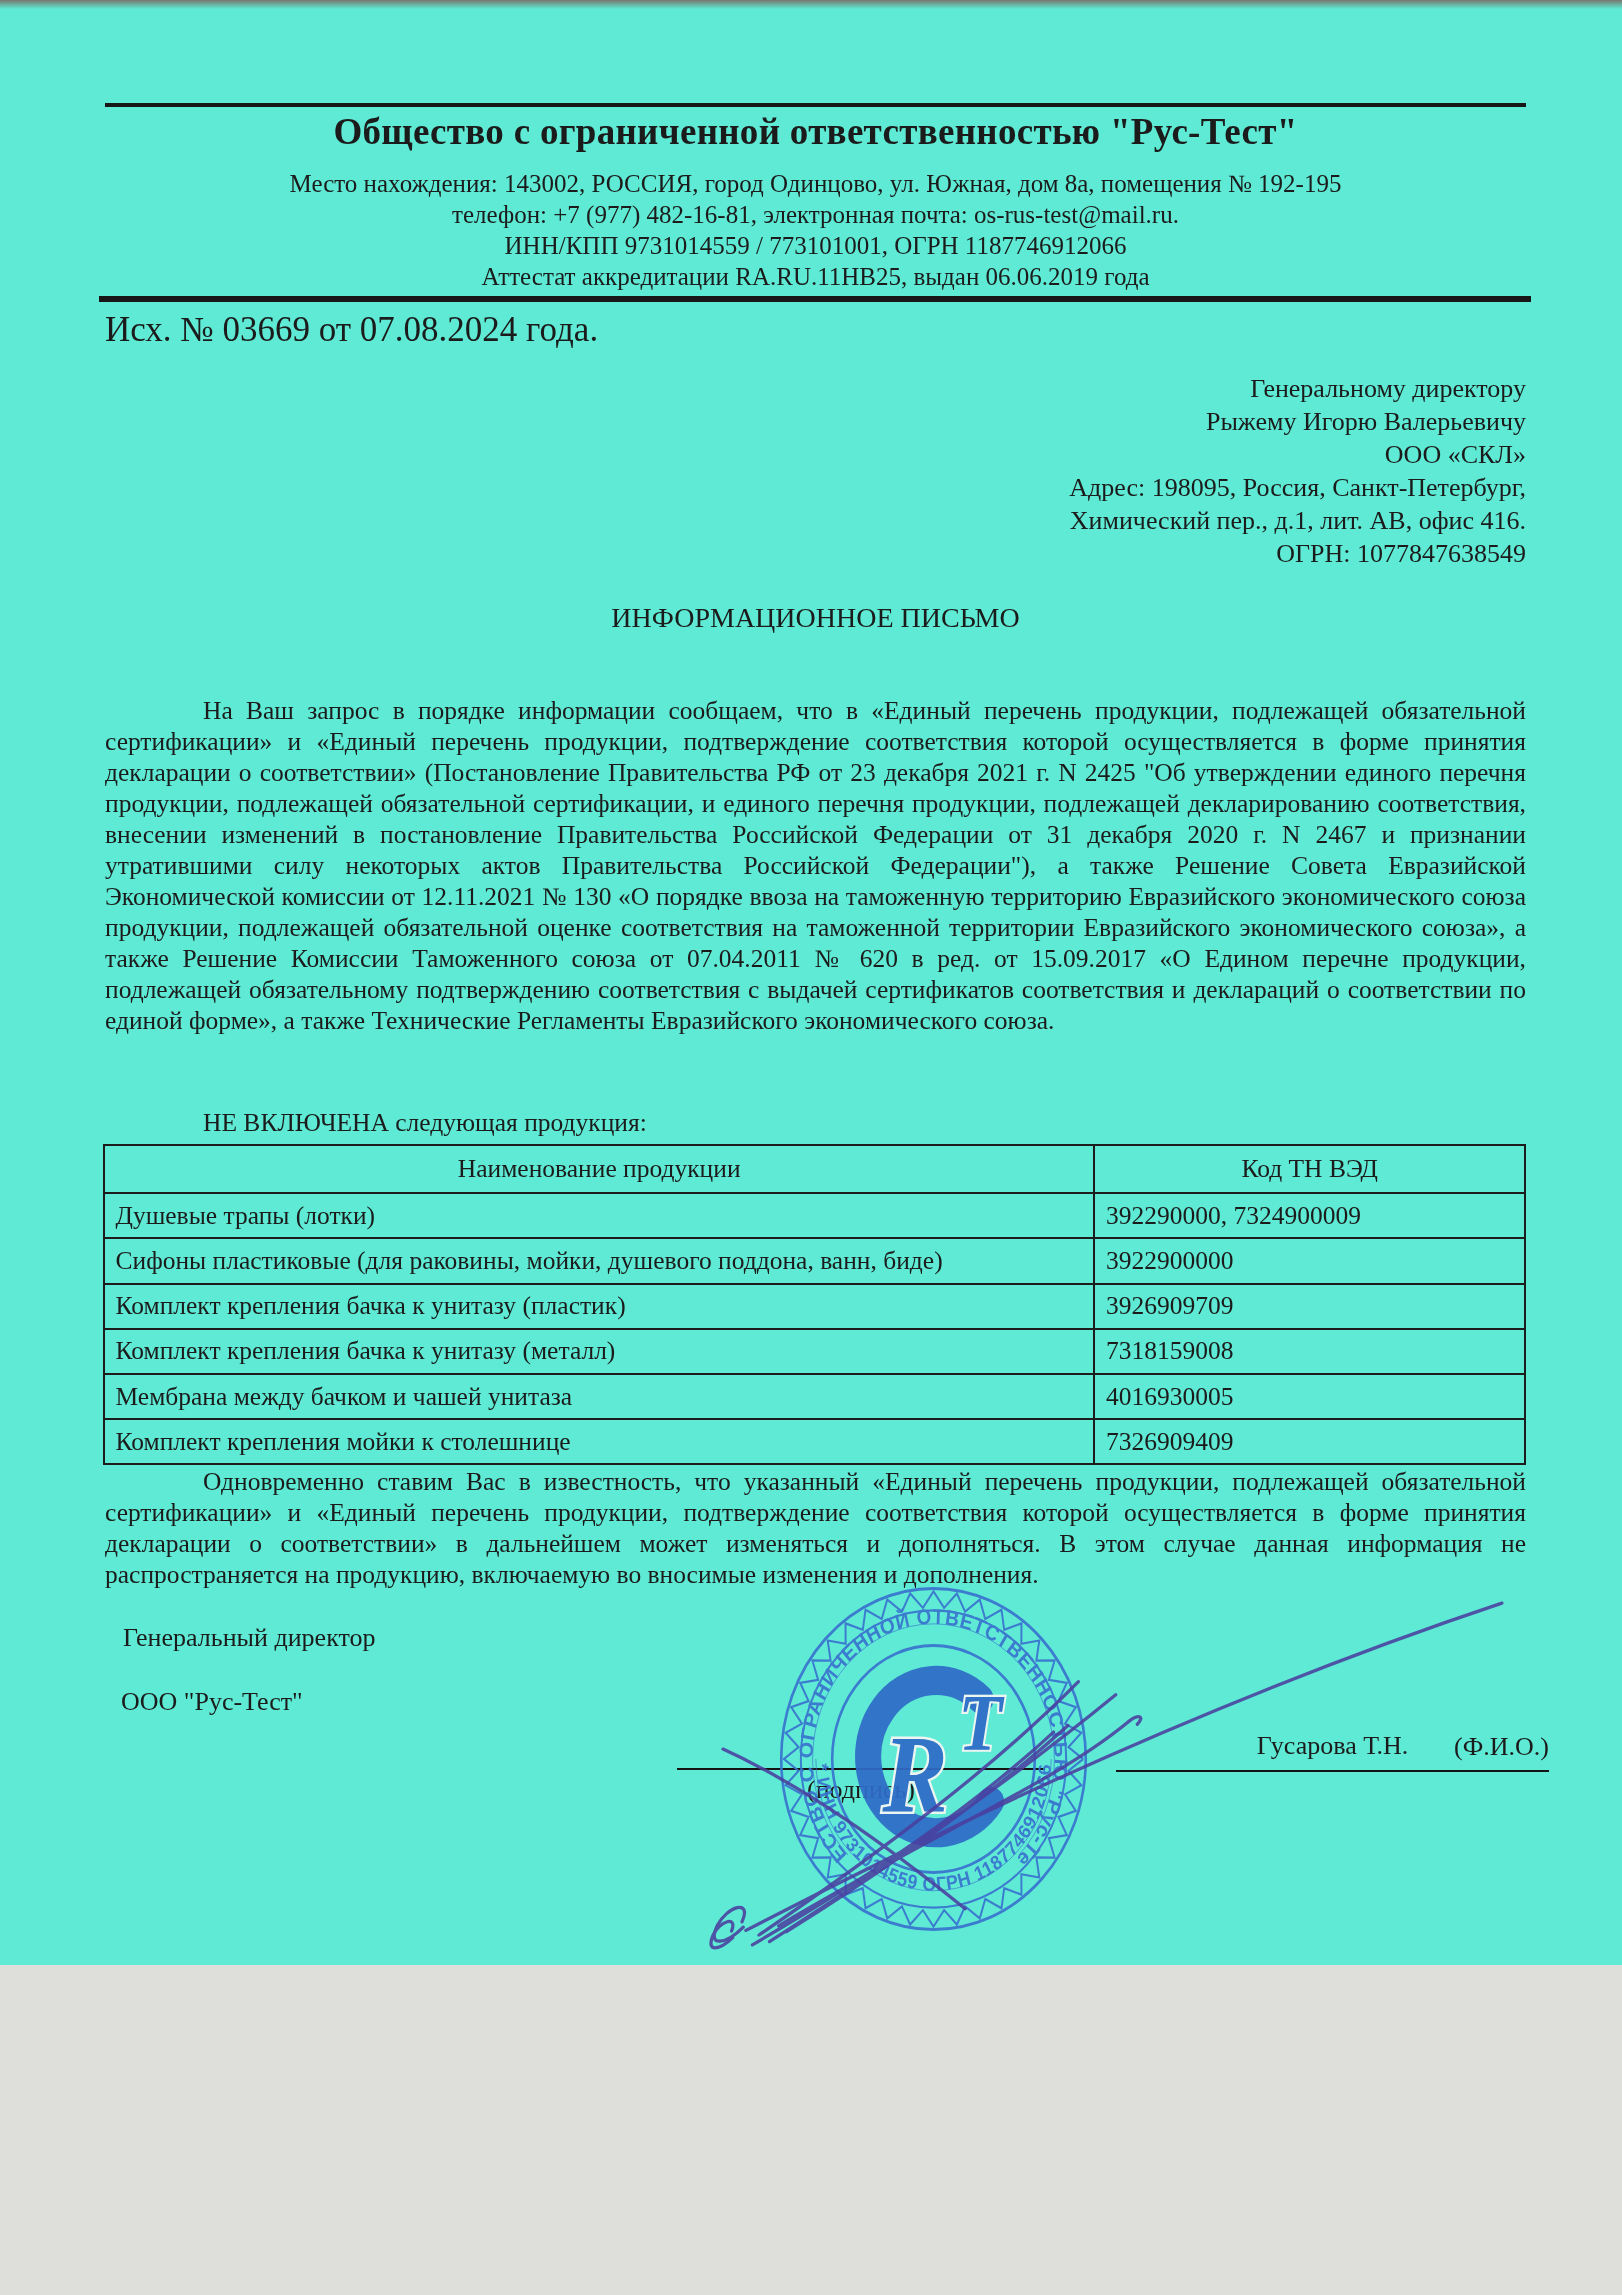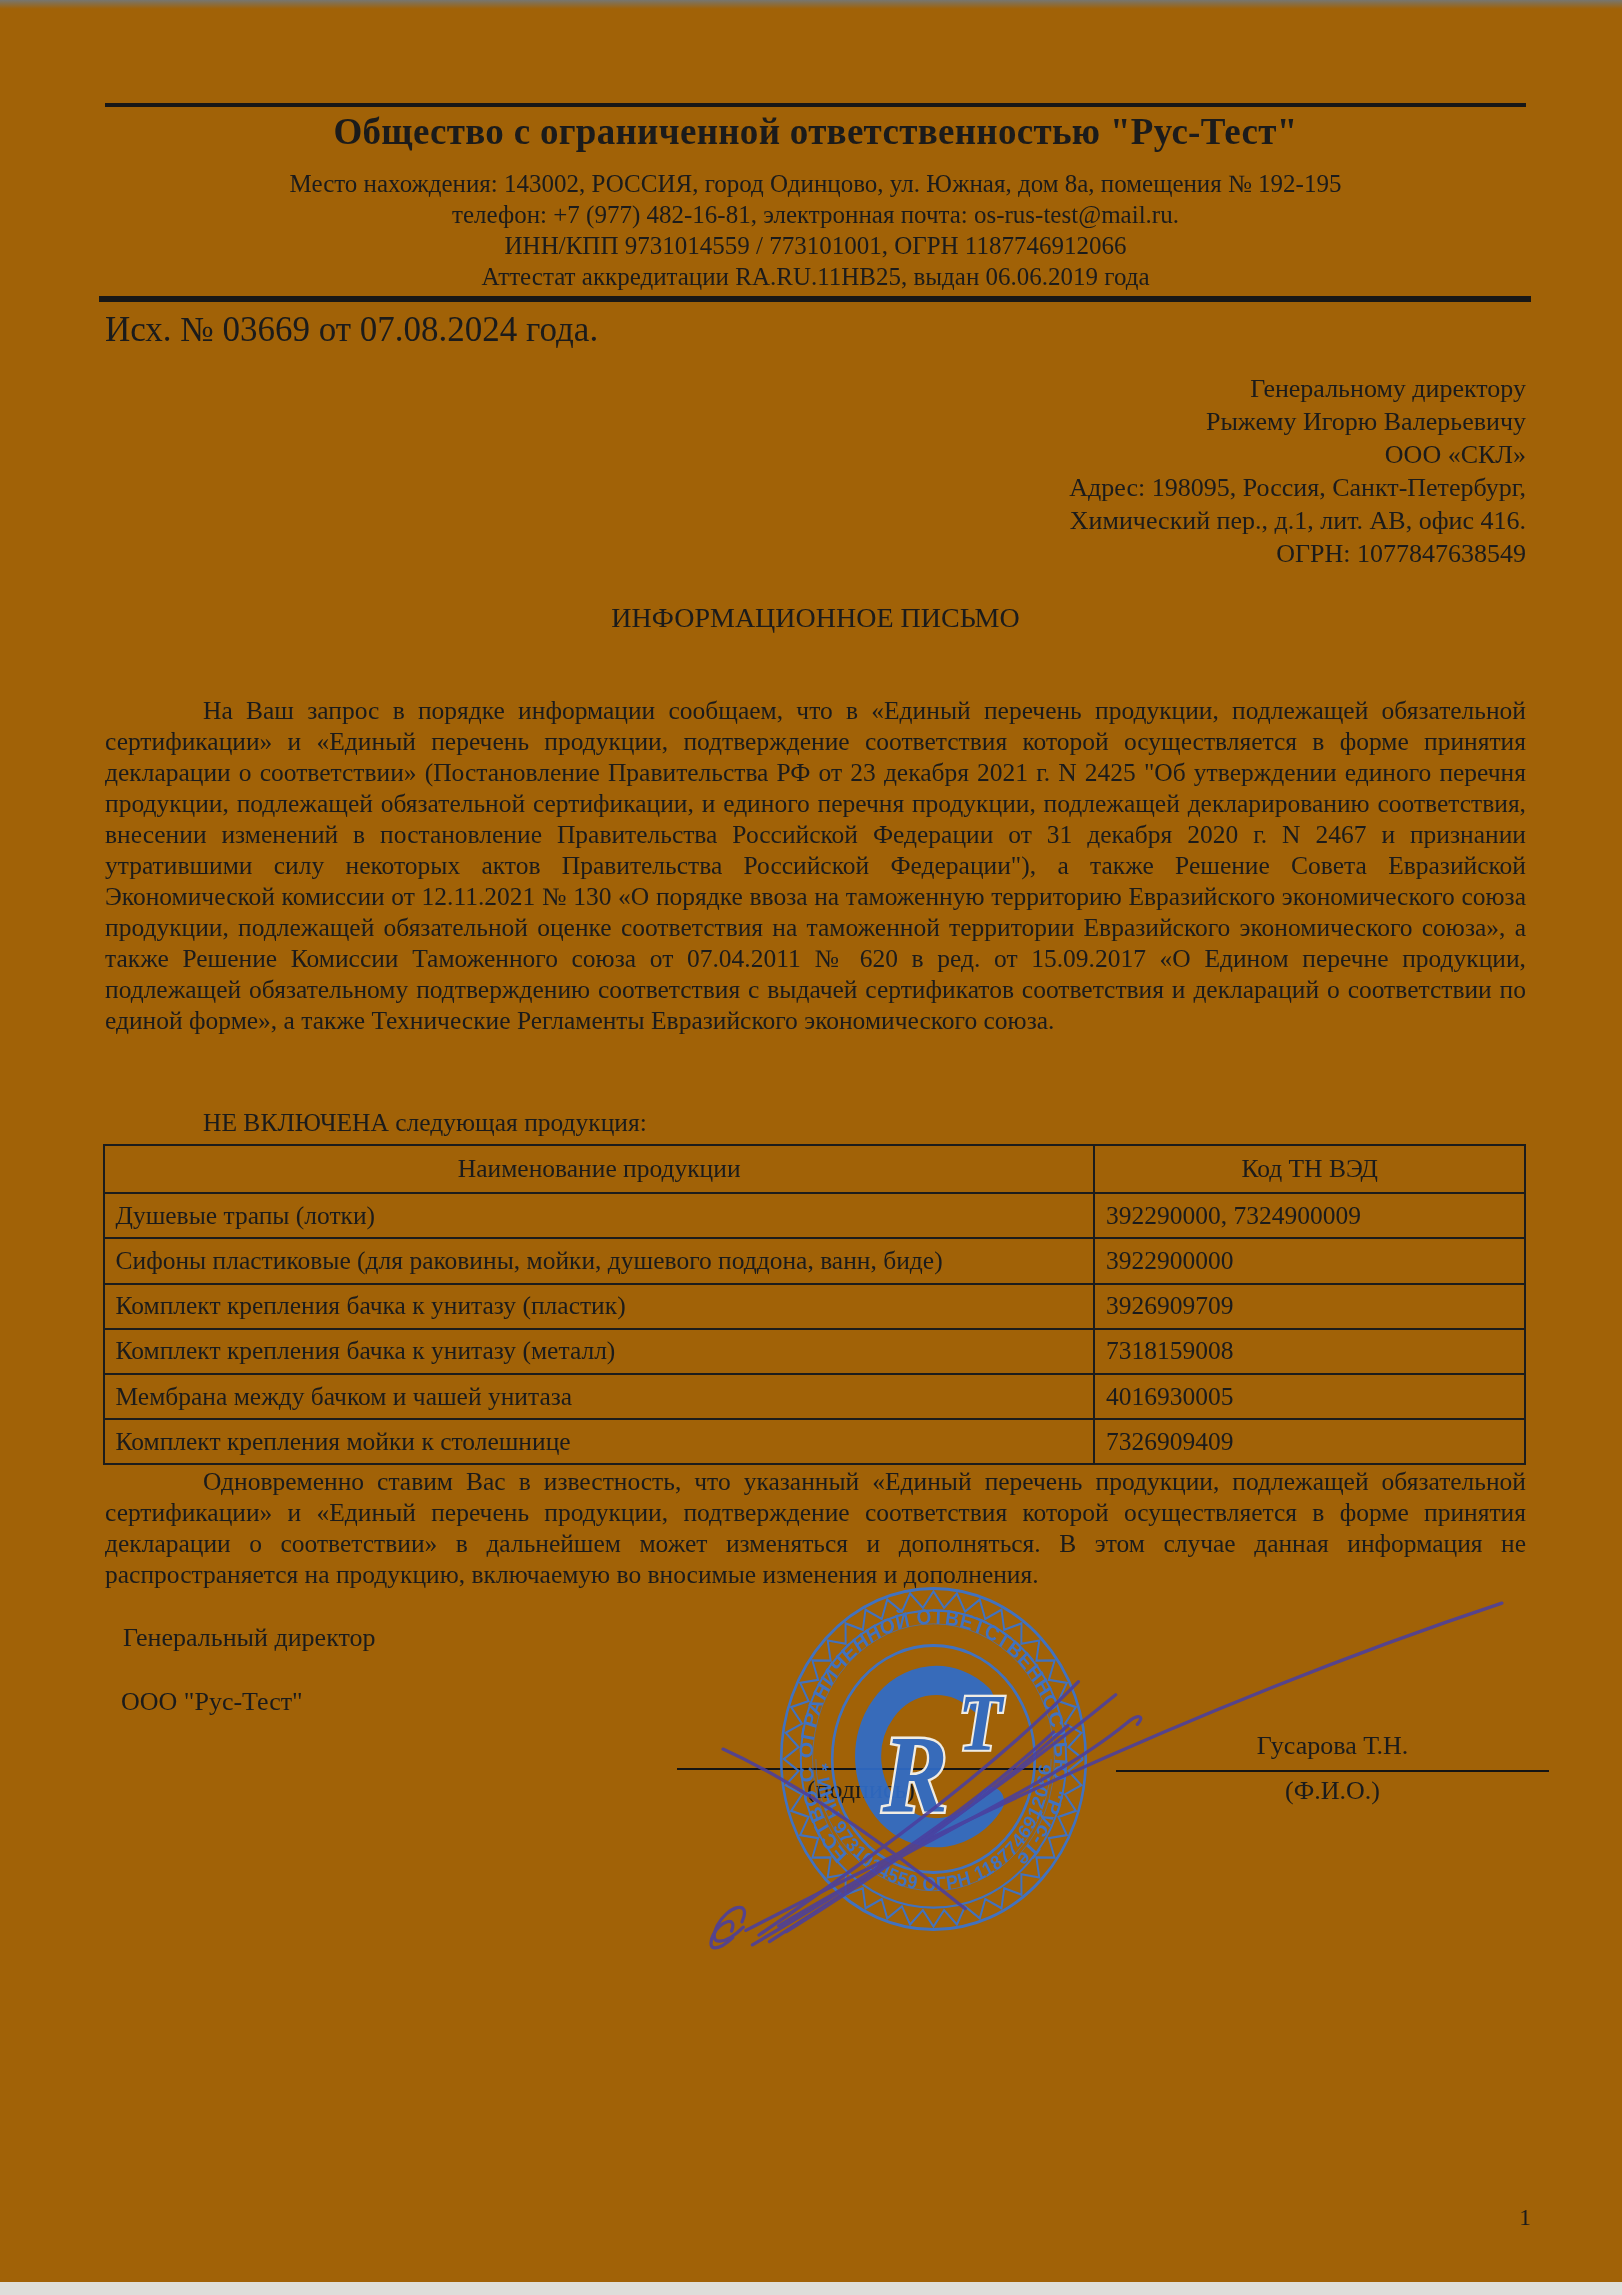--- a/index.html
+++ b/index.html
@@ -1,17 +1,17 @@
 <!DOCTYPE html>
 <html style="font-size:10.5px"><head>
 <meta charset="utf-8">
 <style>
   html,body{margin:0;padding:0;background:#dededa;}
   .page{
-    position:relative;width:1623px;height:2282px;background:#a16207;
+    position:relative;width:1623px;height:1965px;background:#5eead4;
     font-family:"Liberation Serif","DejaVu Serif",serif;color:#1b1b1b;overflow:hidden;
   }
   .abs{position:absolute;}
   .scan-edge{left:0;top:0;width:1623px;height:9.2px;
     background:linear-gradient(#77766f,rgba(120,120,115,0));}
   .rule{background:#171717;}
   .rule-top{left:105px;top:103px;width:1421px;height:3.9px;}
   .rule-bottom{left:99px;top:296px;width:1432px;height:5.9px;}
   .company-title{left:105px;top:110px;width:1421px;text-align:center;
     font-size:37px;font-weight:bold;letter-spacing:0.3px;}
@@ -33,21 +33,21 @@
   .col-name{width:69.7%;}
   .col-code{width:30.3%;}
   .para2{top:1466px;}
   .sig-pos1{left:123px;top:1623px;font-size:26px;}
   .sig-pos2{left:121px;top:1687px;font-size:26px;}
   .sig-line{height:0;border-top:2.6px solid #141414;}
   .sig-line-left{left:677px;top:1768px;width:368px;}
   .sig-line-right{left:1116px;top:1770px;width:433px;}
   .sig-caption-left{left:677px;top:1775px;width:368px;text-align:center;font-size:26px;}
   .fio-name{left:1116px;top:1731px;width:433px;text-align:center;font-size:26px;}
-  .fio-caption{left:1116px;top:1776px;width:433px;text-align:center;font-size:26px;}
+  .fio-caption{left:1116px;top:1732px;width:433px;text-align:right;font-size:26px;}
   .page-number{right:92px;top:2204px;font-size:23.6px;}
   .stamp-svg{left:770px;top:1576px;opacity:.93;}
   .ink-svg{left:687px;top:1567px;}
   .ring-text{font-family:"Liberation Sans","DejaVu Sans",sans-serif;font-weight:bold;}
 </style>
 </head>
 <body>
 
 <div class="page">
 

